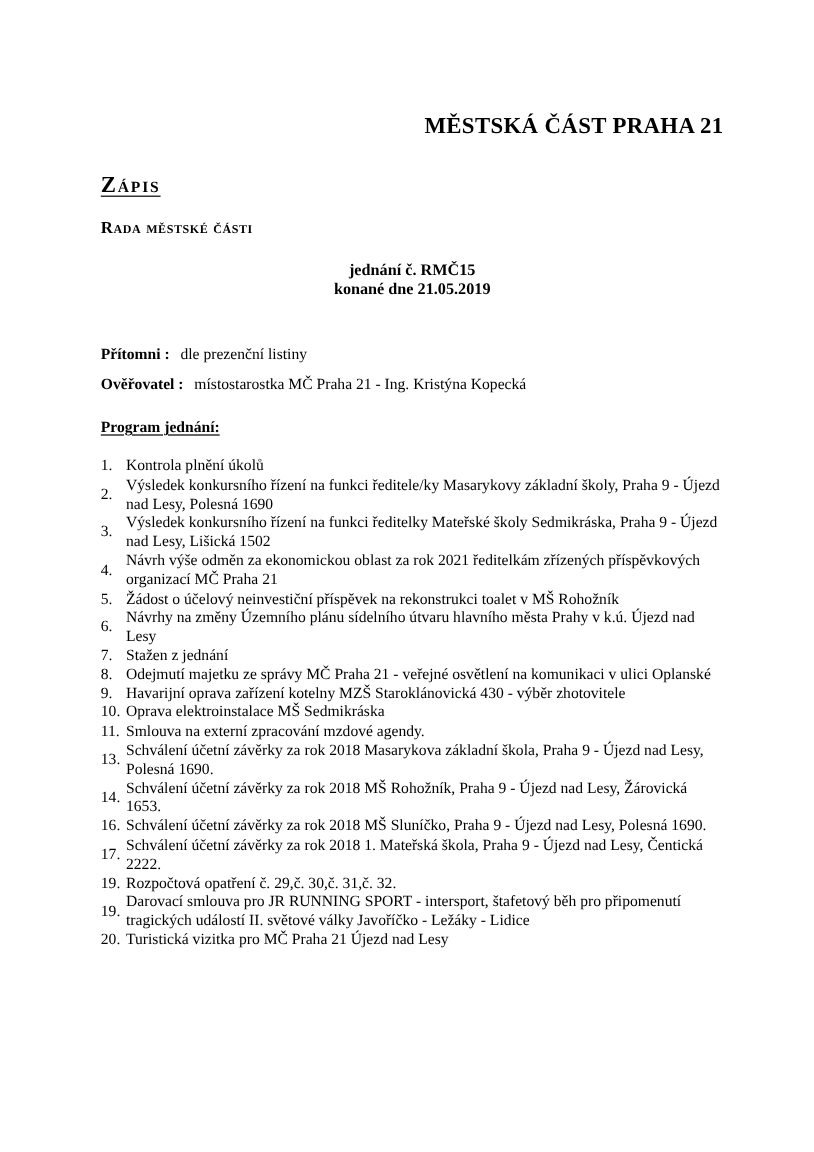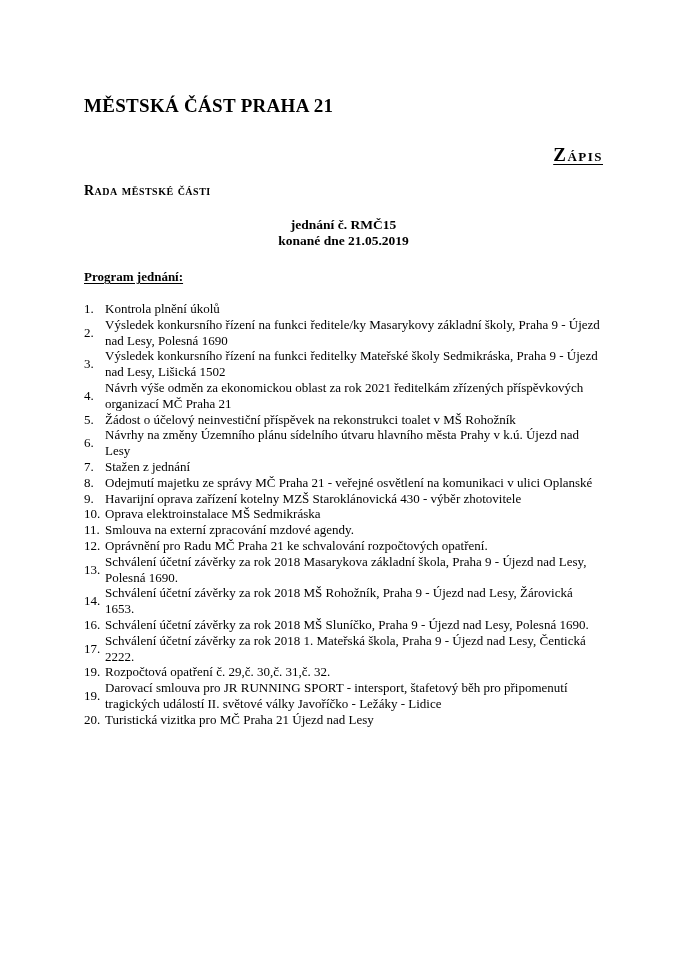--- a/index.html
+++ b/index.html
@@ -14,29 +14,29 @@
     background: #ffffff;
     color: #000000;
     font-family: "Liberation Serif", "DejaVu Serif", serif;
     font-size: 13px;
     box-sizing: border-box;
     padding: 95px 75px 0 84px;
     overflow: hidden;
   }
   .doc-title {
     margin: 0;
-    text-align: left;
+    text-align: right;
     font-size: 19px;
     font-weight: bold;
     line-height: 22px;
     letter-spacing: 0.3px;
   }
   .doc-type {
     margin-top: 27px;
-    text-align: right;
+    text-align: left;
     font-variant: small-caps;
     font-weight: bold;
     font-size: 19px;
     line-height: 21px;
     letter-spacing: 1.5px;
     text-decoration: underline;
     text-underline-offset: 3px;
   }
   .council {
     margin-top: 15px;
@@ -100,20 +100,28 @@
 
   <div class="doc-type">Zápis</div>
 
   <div class="council">Rada městské části</div>
 
   <div class="meeting">
     <div>jednání č. RMČ15</div>
     <div>konané dne 21.05.2019</div>
   </div>
 
+  <div class="attendance">
+    <div class="att-row">
+      <span class="att-label">Přítomni :</span><span>dle prezenční listiny</span>
+    </div>
+    <div class="att-row">
+      <span class="att-label">Ověřovatel :</span><span>místostarostka MČ Praha 21 - Ing. Kristýna Kopecká</span>
+    </div>
+  </div>
 
   <div class="program-heading">Program jednání:</div>
 
   <ol class="agenda">
   <li class="agenda-item">
     <span class="agenda-num">1.</span>
     <span class="agenda-txt">Kontrola plnění úkolů</span>
   </li>
 
   <li class="agenda-item">
@@ -159,24 +167,20 @@
   <li class="agenda-item">
     <span class="agenda-num">10.</span>
     <span class="agenda-txt">Oprava elektroinstalace MŠ Sedmikráska</span>
   </li>
 
   <li class="agenda-item">
     <span class="agenda-num">11.</span>
     <span class="agenda-txt">Smlouva na externí zpracování mzdové agendy.</span>
   </li>
 
-  <li class="agenda-item">
-    <span class="agenda-num">12.</span>
-    <span class="agenda-txt">Oprávnění pro Radu MČ Praha 21 ke schvalování rozpočtových opatření.</span>
-  </li>
 
   <li class="agenda-item">
     <span class="agenda-num">13.</span>
     <span class="agenda-txt">Schválení účetní závěrky za rok 2018 Masarykova základní škola, Praha 9 - Újezd nad Lesy, Polesná 1690.</span>
   </li>
 
   <li class="agenda-item">
     <span class="agenda-num">14.</span>
     <span class="agenda-txt">Schválení účetní závěrky za rok 2018 MŠ Rohožník, Praha 9 - Újezd nad Lesy, Žárovická 1653.</span>
   </li>

